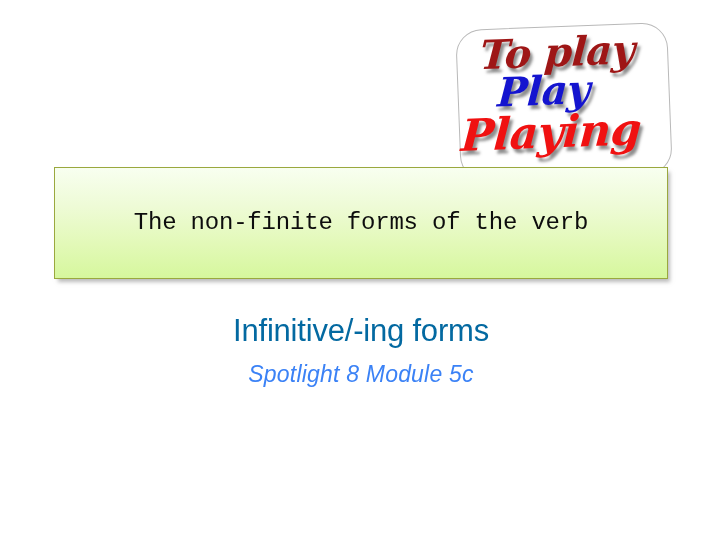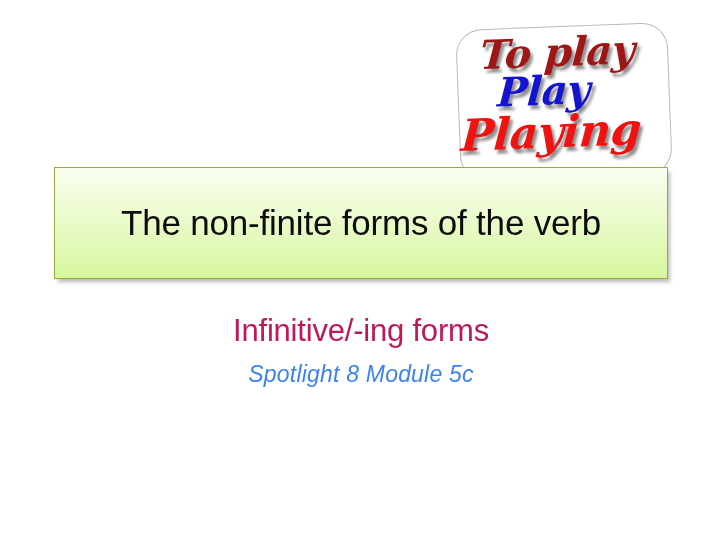--- a/index.html
+++ b/index.html
@@ -90,40 +90,41 @@
     box-sizing: border-box;
     border: 1px solid #9aa83e;
     background: linear-gradient(to bottom, #f8fff0 0%, #eefbd6 35%, #e2f9b7 70%, #d6f79d 100%);
     box-shadow: 3px 4px 4px -1px rgba(130,130,130,0.55);
     display: flex;
     align-items: center;
   }
   #title-text {
     width: 100%;
     text-align: center;
-    font-size: 35px;
+    font-size: 24px;
     line-height: 1.1;
     color: #0d0d0d;
     font-weight: normal;
     letter-spacing: -0.2px;
     padding: 0 8px;
     box-sizing: border-box;
+    font-family: Liberation Mono, monospace;
   }
 
   
   #subtitle-block {
     position: absolute;
     left: 54px;
     top: 312px;
     width: 614px;
     text-align: center;
   }
   #subtitle-primary {
     font-size: 31px;
-    color: #be185d;
+    color: #0369a1;
     line-height: 1.2;
     letter-spacing: -0.2px;
   }
   #subtitle-secondary {
     margin-top: 12px;
     font-size: 23px;
     font-style: italic;
     color: #3b82f6;
     line-height: 1.2;
     letter-spacing: 0.2px;

